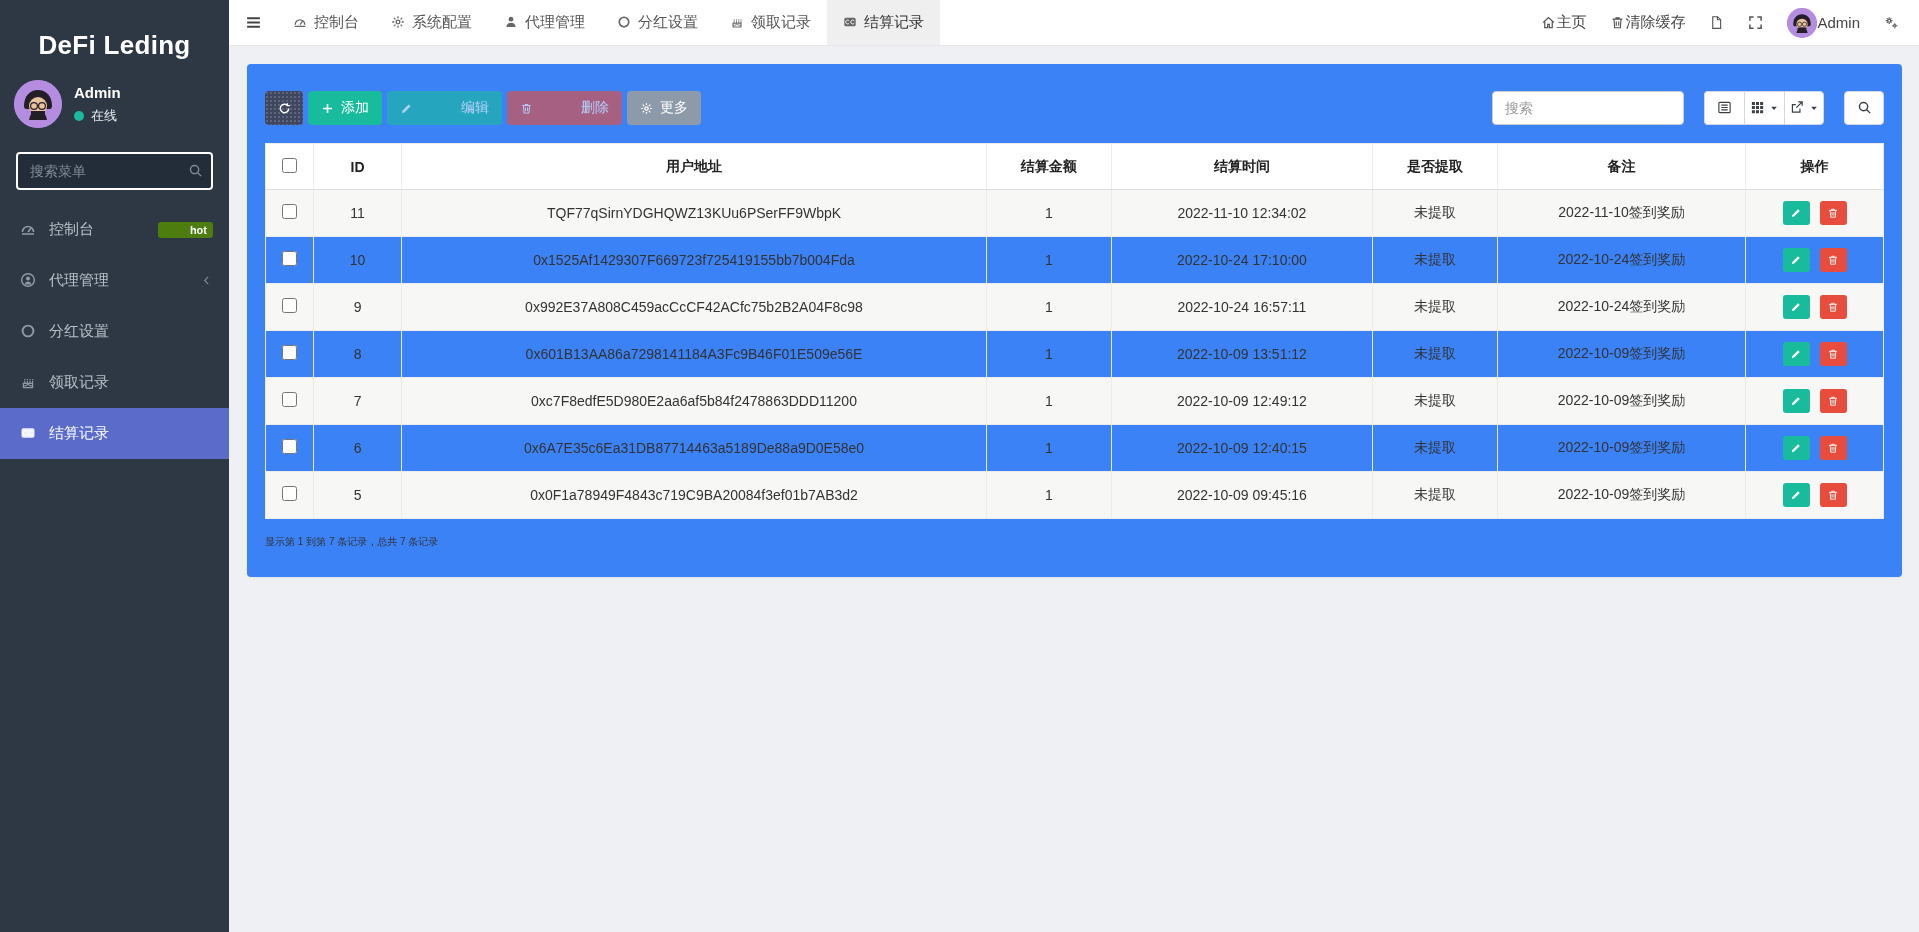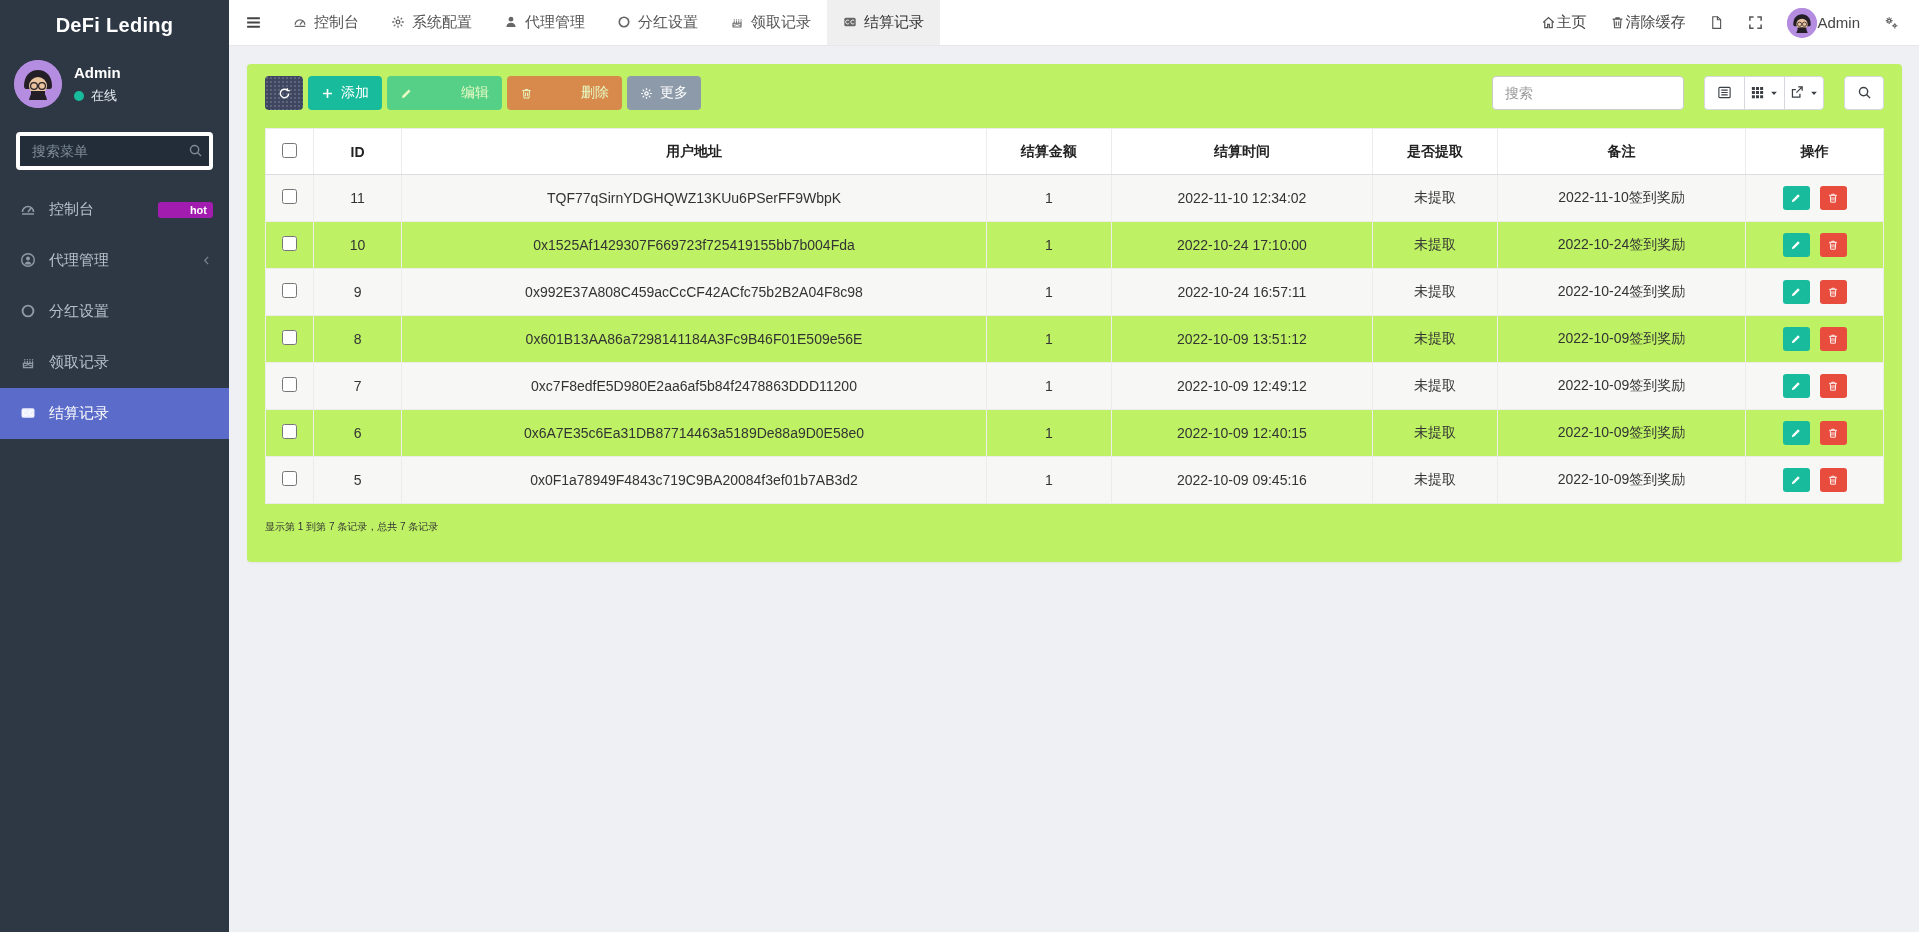--- a/index.html
+++ b/index.html
@@ -6,41 +6,41 @@
   html,body { width:1919px; height:932px; overflow:hidden;
     font-family:"Liberation Sans","DejaVu Sans",sans-serif; font-size:14px; color:#333; background:#eef0f4; }
   .ic { width:1em; height:1em; display:inline-block; vertical-align:-0.125em; }
 
   
   .app { display:flex; width:100%; height:100%; }
 
   
   .sidebar { width:229px; min-width:229px; height:100%; background:#2d3844; color:#b7c0c9; }
   .brand { height:50px; display:flex; align-items:center; justify-content:center;
-    color:#fff; font-size:20px; font-weight:700; letter-spacing:.3px; }
+    color:#fff; font-size:26px; font-weight:700; letter-spacing:.3px;margin-top:20px; }
   .profile { display:flex; align-items:center; gap:12px; padding:10px 18px 12px 14px; }
   .avatar { width:48px; height:48px; border-radius:50%; overflow:hidden; background:#b48ce0; flex:0 0 auto; }
   .avatar svg { width:100%; height:100%; display:block; }
   .profile-name { color:#fff; font-weight:700; font-size:15px; }
   .profile-status { display:flex; align-items:center; gap:7px; margin-top:6px; font-size:13px; color:#e8edf2; }
   .dot { width:10px; height:10px; border-radius:50%; background:#18bc9c; display:inline-block; }
   .side-search { margin:12px 16px 4px; position:relative; }
-  .side-search input { width:100%; height:38px; background:#232d39; border:4px solid #ffffff; border-radius:4px;
+  .side-search input { width:100%; height:38px; background:#232d39; border:2px solid #ffffff; border-radius:4px;
     color:#cfd6dd; font-size:14px; padding:0 32px 0 12px; outline:none; font-family:inherit; }
   .side-search input::placeholder { color:#7f8b98; }
   .side-search .sicon { position:absolute; right:10px; top:10px; color:#7f8b98; font-size:15px; }
   .menu { list-style:none; margin-top:14px; }
   .menu li { height:51px; display:flex; align-items:center; gap:11px; padding:0 16px 0 18px;
     font-size:15px; color:#b7c0c9; cursor:pointer; }
   .menu li .mi-icon { font-size:16px; color:#8f9aa5; width:20px; text-align:center; }
   .menu li .mi-label { flex:1; }
   .menu li.active { background:#5a6bc9; color:#fff; }
   .menu li.active .mi-icon { color:#eef0ff; }
   .badge { font-size:11px; color:#fff; border-radius:3px; padding:2px 6px; font-weight:700; }
-  .badge-hot { background:#a21caf;padding-left:32px; }
+  .badge-hot { background:#4d7c0f;padding-left:32px; }
   .badge-new { background:#6e62c8; }
   .mi-chevron { color:#77828d; font-size:13px; }
 
   
   .main { flex:1; display:flex; flex-direction:column; height:100%; }
 
   
   .topbar { height:46px; background:#fff; border-bottom:1px solid #e7e7e7;
     display:flex; align-items:stretch; }
   .hamburger { width:48px; display:flex; align-items:center; justify-content:center;
@@ -50,21 +50,21 @@
   .nav-tab .nt-icon { color:#666; font-size:14px; }
   .nav-tab.active { background:#efefef; color:#333; }
   .topbar-right { margin-left:auto; display:flex; align-items:center; gap:24px; padding-right:20px; }
   .tb-item { display:flex; align-items:center; color:#444; font-size:15px; cursor:pointer; }
   .tb-item .ic { color:#555; }
   .tb-avatar { width:30px; height:30px; border-radius:50%; overflow:hidden; background:#b48ce0; }
   .tb-avatar svg { width:100%; height:100%; display:block; }
 
   
   .content { flex:1; padding:18px 17px 0 18px; overflow:hidden; }
-  .card { background:#bef264; border-radius:4px; box-shadow:0 1px 2px rgba(0,0,0,.05); padding:12px 18px 28px; }
+  .card { background:#3b82f6; border-radius:4px; box-shadow:0 1px 2px rgba(0,0,0,.05); padding:27px 18px 28px; }
 
   
   .toolbar { display:flex; align-items:flex-start; }
   .btn-row { display:flex; gap:5px; }
   .btn { height:34px; border:none; border-radius:4px; color:#fff; font-size:14px; font-family:inherit;
     display:inline-flex; align-items:center; gap:7px; padding:0 13px; cursor:pointer; }
   .btn .ic { font-size:13px; }
   .btn-refresh { background-color:#3f4760; width:38px; justify-content:center;
     background-image:radial-gradient(rgba(255,255,255,.16) 1px, transparent 1.4px); background-size:4px 4px; }
   .btn-add { background:#18bc9c; }

